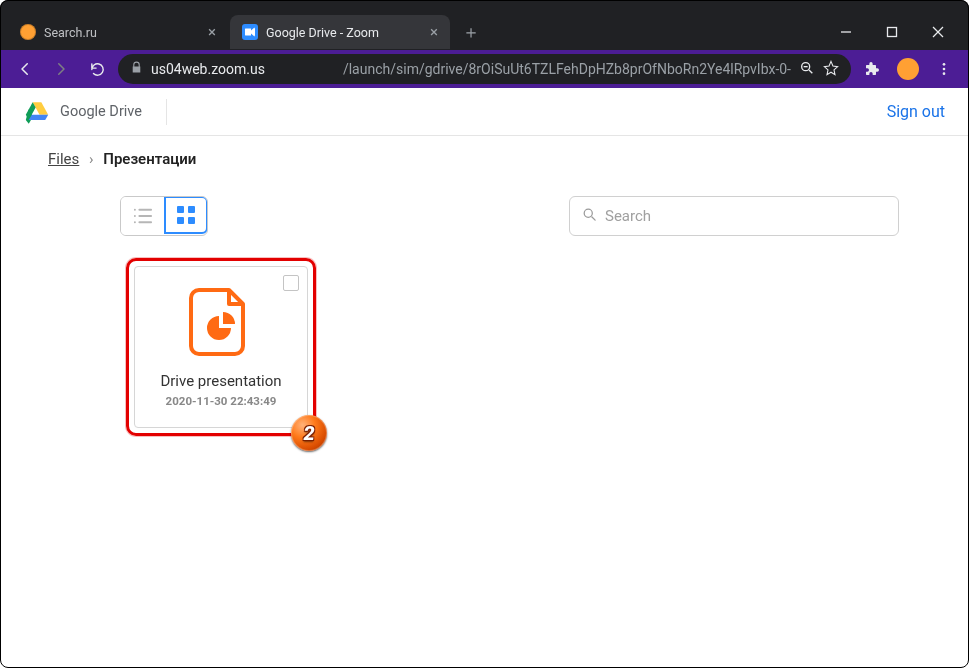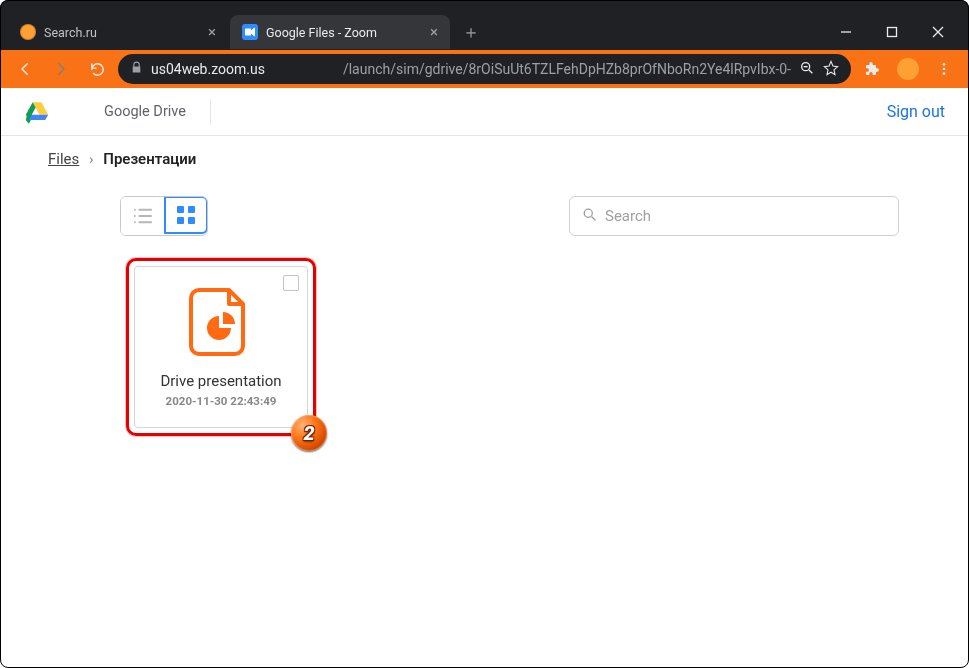--- a/index.html
+++ b/index.html
@@ -20,36 +20,36 @@
   .tab .favicon.zoom { background: #2d8cff; border-radius: 3px; position: relative; }
   .tab .favicon.zoom::after{ content:""; position:absolute; inset:3px; border-radius:2px; background:#fff; clip-path: polygon(0 15%,60% 15%,60% 35%,100% 0,100% 100%,60% 65%,60% 85%,0 85%); }
   .tab .label { flex: 1; white-space: nowrap; overflow: hidden; text-overflow: ellipsis; }
   .tab .close { color: #9aa0a6; font-size: 15px; margin-left: 8px; cursor: pointer; }
   .newtab { color:#9aa0a6; font-size:18px; padding:0 10px; cursor:pointer; }
   .win-controls { margin-left:auto; display:flex; gap:0; }
   .win-btn { width:46px; height:36px; display:flex; align-items:center; justify-content:center; color:#e8eaed; cursor:pointer; }
   .win-btn svg { width:12px; height:12px; }
 
   
-  .addrbar { height: 38px; background:#f97316; display:flex; align-items:center; padding:0 10px; gap:6px; }
+  .addrbar { height: 38px; background:#4c1d95; display:flex; align-items:center; padding:0 10px; gap:6px; }
   .navbtn { width:30px; height:30px; display:flex; align-items:center; justify-content:center; color:#9aa0a6; border-radius:50%; cursor:pointer; }
   .navbtn.enabled { color:#e8eaed; }
   .omnibox { flex:1; height:30px; background:#202124; border-radius:15px; display:flex; align-items:center; padding:0 12px; color:#bfc1c4; font-size:14px; gap:8px; }
   .omnibox .lock { color:#9aa0a6; }
   .omnibox .domain { color:#e8eaed; }
   .omnibox .path { color:#9aa0a6; flex:1; white-space:nowrap; overflow:hidden; text-overflow:ellipsis;text-align:right; }
   .ext-orange { width:22px; height:22px; border-radius:50%; background:#ffa033; margin:0 4px; }
 
   
   .page { background:#fff; height: calc(668px - 14px - 36px - 38px); position:relative; }
 
   .gd-header { height:48px; border-bottom:1px solid #e5e5e5; display:flex; align-items:center; padding:0 24px; }
   .gd-logo { display:flex; align-items:center; gap:10px; cursor:pointer; }
   .gd-logo-tri { width:26px; height:24px; position:relative; }
-  .gd-title { font-size:14.5px; color:#5f6368;margin-left:44px; }
+  .gd-title { font-size:14.5px; color:#5f6368; }
   .vdiv { width:1px; height:26px; background:#e5e5e5; margin-left:24px; }
   .signout { margin-left:auto; color:#1a73e8; font-size:16px; cursor:pointer; }
 
   .breadcrumb { padding:14px 24px 8px 48px; font-size:15px; color:#222; }
   .breadcrumb .root { color:#444; cursor:pointer;text-decoration:underline; }
   .breadcrumb .sep { color:#888; margin:0 6px; }
   .breadcrumb .current { font-weight:600; }
 
   .toolbar-row { display:flex; align-items:center; padding: 20px 48px 6px 120px; }
   .view-toggle { display:flex; border:1px solid #c9c9c9; border-radius:6px; overflow:hidden; }
@@ -86,21 +86,21 @@
 <div class="titlebar"></div>
 
 <div class="tabstrip">
   <div class="tab">
     <span class="favicon orange"></span>
     <span class="label">Search.ru</span>
     <span class="close">×</span>
   </div>
   <div class="tab active">
     <span class="favicon zoom"></span>
-    <span class="label">Google Files - Zoom</span>
+    <span class="label">Google Drive - Zoom</span>
     <span class="close">×</span>
   </div>
   <div class="newtab">＋</div>
   <div class="win-controls">
     <div class="win-btn">
         <svg viewBox="0 0 12 12">
           <line x1="1" y1="6" x2="11" y2="6" stroke="currentColor" stroke-width="1.3"></line>
         </svg>
       </div>
     <div class="win-btn">

